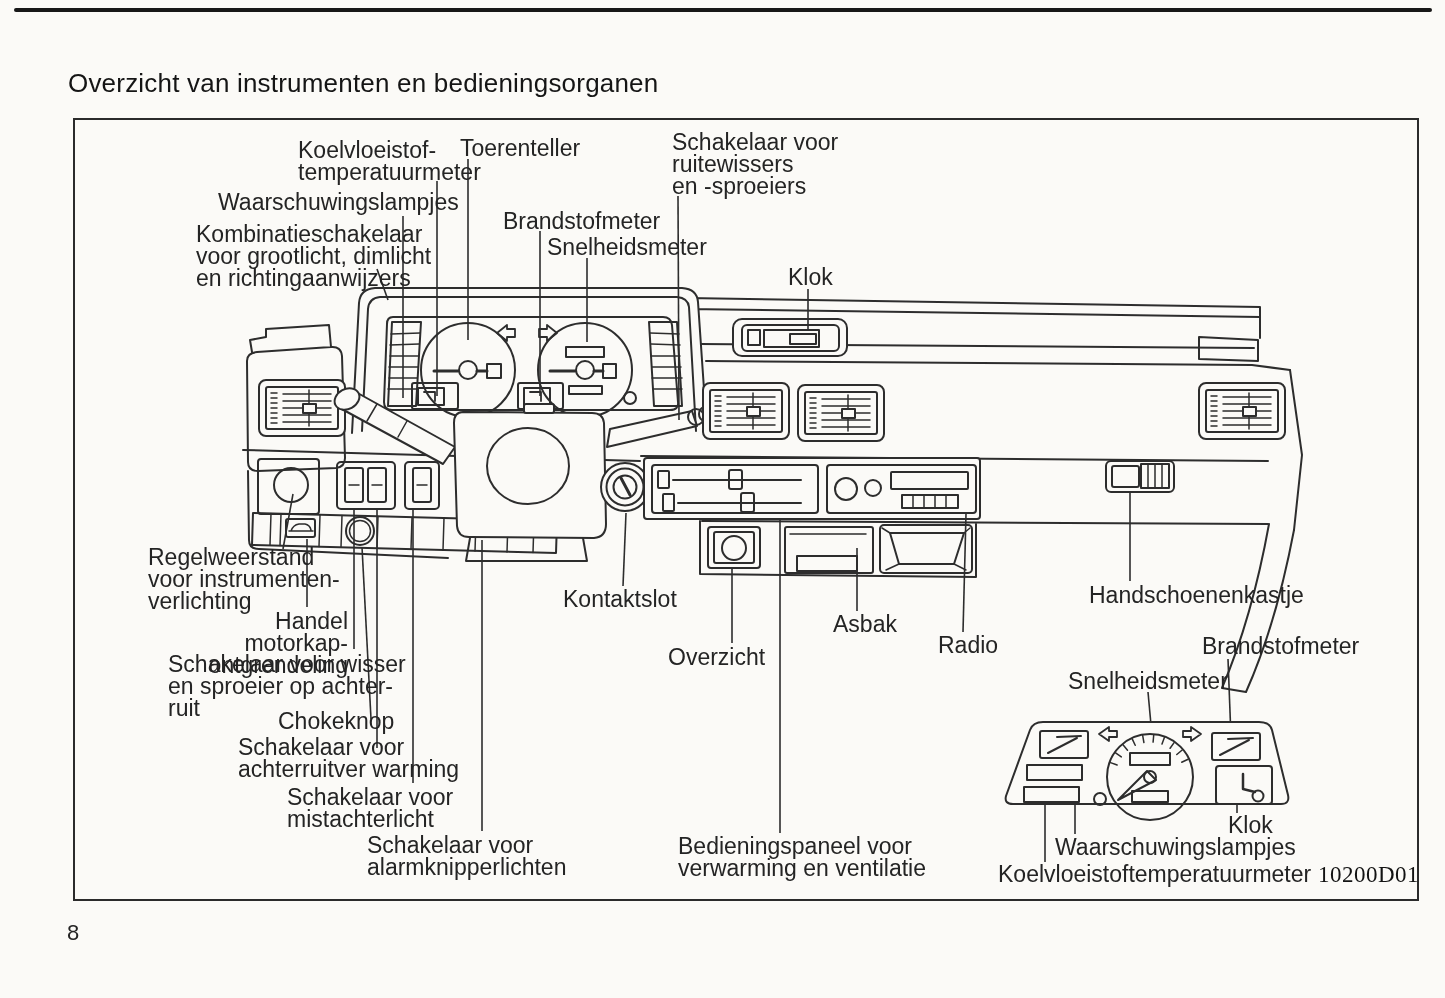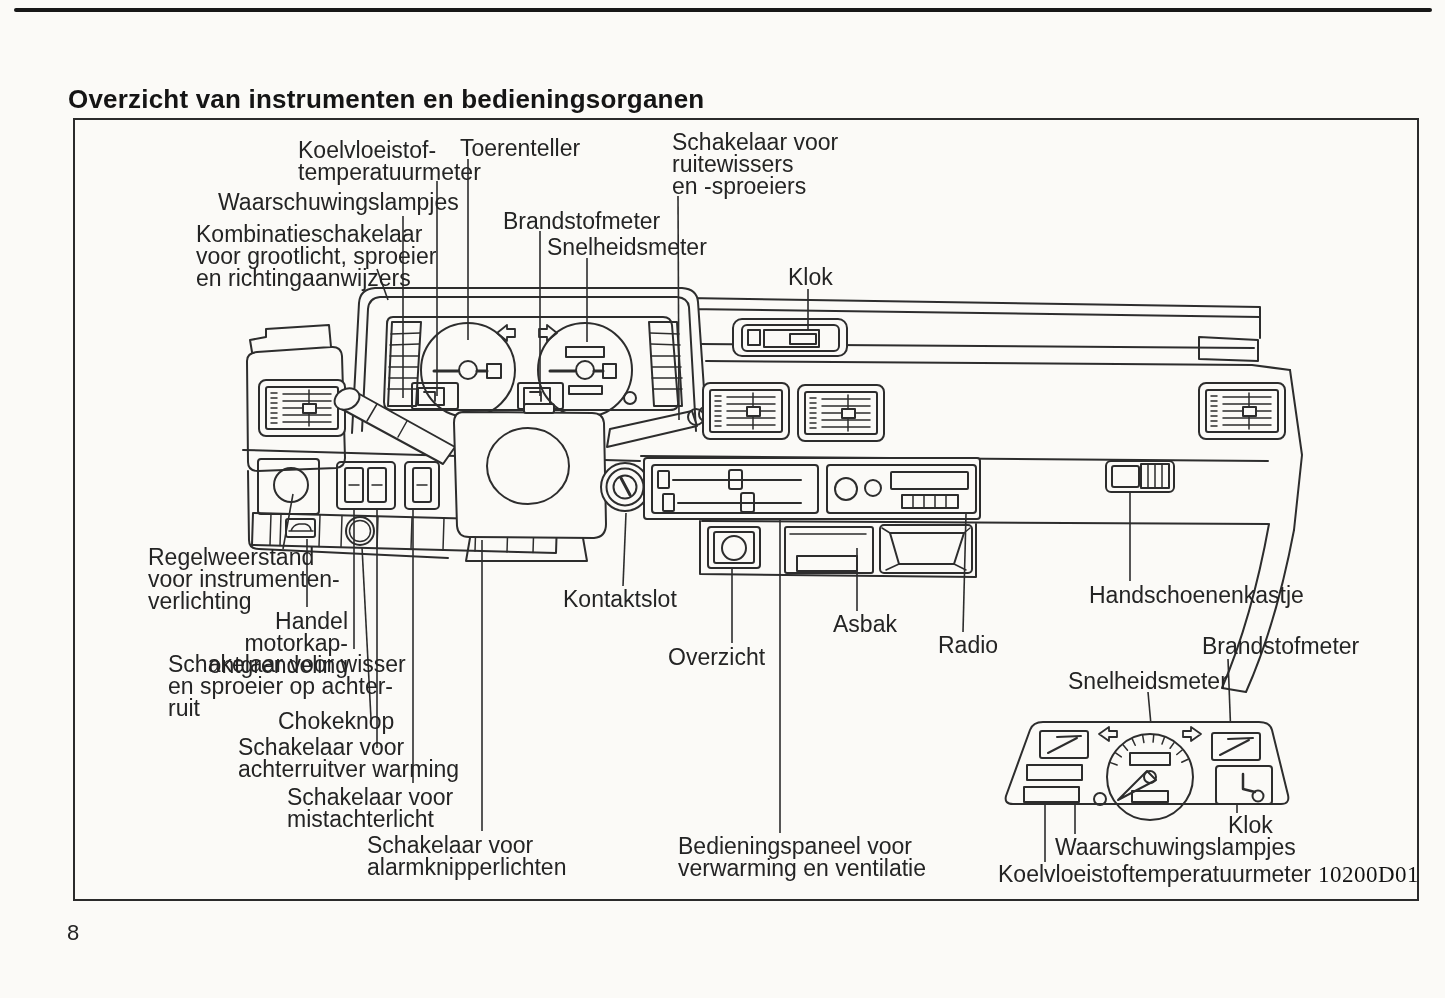--- a/index.html
+++ b/index.html
@@ -2,21 +2,21 @@
 <html><head>
 <meta charset="utf-8">
 <style>
   html,body{margin:0;padding:0}
   body{
     width:1445px;height:998px;position:relative;overflow:hidden;
     background:#fbfaf7;
     font-family:"Liberation Sans",sans-serif;color:#222;
   }
   .scan-bar{position:absolute;left:14px;top:8px;width:1418px;height:4px;background:#181818;border-radius:2px}
-  .title{position:absolute;left:68px;top:84px;font-size:26px;font-weight:bold;color:#151515;letter-spacing:.2px}
+  .title{position:absolute;left:68px;top:68px;font-size:26px;font-weight:normal;color:#151515;letter-spacing:.2px}
   .fig-border{position:absolute;left:73px;top:118px;width:1342px;height:779px;border:2px solid #2b2b2b}
   .art{position:absolute;left:0;top:0}
   .callout{position:absolute;font-size:23px;line-height:22px;color:#242424;white-space:pre-line}
   .center{text-align:right}
   .page-num{position:absolute;left:67px;top:920px;font-size:22px;color:#242424}
   .fig-code{position:absolute;left:1318px;top:862px;font-size:23px;font-family:Liberation Serif, serif;color:#131313;letter-spacing:.5px}
 </style>
 </head>
 <body>
 
@@ -268,21 +268,21 @@
 </svg>
 
 <div class="callout" style="left:298px;top:139px">Koelvloeistof-
 temperatuurmeter</div>
 <div class="callout" style="left:460px;top:137px">Toerenteller</div>
 <div class="callout" style="left:672px;top:131px">Schakelaar voor
 ruitewissers
 en -sproeiers</div>
 <div class="callout" style="left:218px;top:191px">Waarschuwingslampjes</div>
 <div class="callout" style="left:196px;top:223px">Kombinatieschakelaar
-voor grootlicht, sproeier
+voor grootlicht, dimlicht
 en richtingaanwijzers</div>
 <div class="callout" style="left:503px;top:210px">Brandstofmeter</div>
 <div class="callout" style="left:547px;top:236px">Snelheidsmeter</div>
 <div class="callout" style="left:788px;top:266px">Klok</div>
 <div class="callout" style="left:148px;top:546px">Regelweerstand
 voor instrumenten-
 verlichting</div>
 <div class="callout center" style="left:198px;top:610px;width:150px">Handel motorkap-
 ontgrendeling</div>
 <div class="callout" style="left:168px;top:653px">Schakelaar voor wisser

